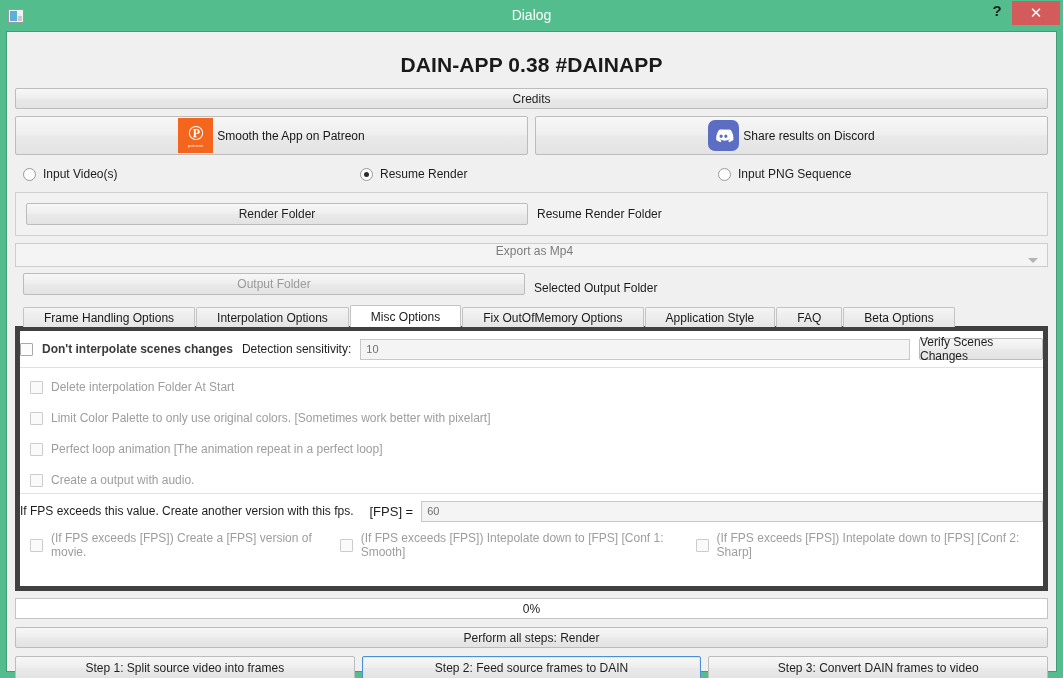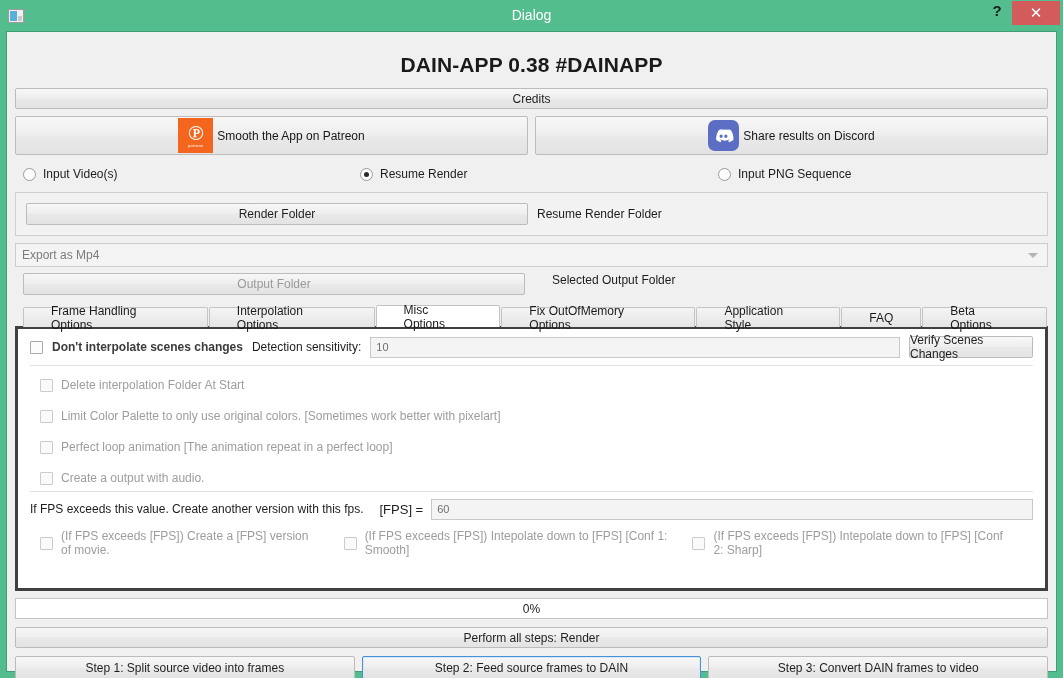--- a/index.html
+++ b/index.html
@@ -244,40 +244,41 @@
   .combo {
     margin-top: 7px;
     height: 24px;
     width: 100%;
     border: 1px solid #cdcdcd;
     background: #f4f4f4;
     display: flex;
     align-items: center;
     box-sizing: border-box;
     position: relative;
+    flex-direction: column;
   }
   .combo-text {
     font-size: 12px;
     color: #7b7b7b;
     padding-left: 6px;
   }
   .combo-arrow {
     margin-left: auto;
     margin-right: 9px;
     width: 0; height: 0;
     border-left: 5px solid transparent;
     border-right: 5px solid transparent;
     border-top: 5px solid #b4b4b4;
   }
 
   .out-row {
     margin-top: 6px;
     display: flex;
-    align-items: flex-start;
-    gap: 27px;
+    align-items: flex-end;
+    gap: 9px;
     padding-left: 8px;
   }
   .out-btn {
     width: 502px;
     height: 22px;
     color: #9a9a9a;
   }
   .out-label { font-size: 12px; color: #1c1c1c; }
 
   
@@ -285,21 +286,21 @@
     margin-top: 10px;
     display: flex;
     align-items: flex-end;
     padding-left: 8px;
     height: 22px;
     position: relative;
     z-index: 2;
   }
   .tab {
     height: 20px;
-    padding: 0 27px;
+    padding: 0 20px;
     font-size: 12px;
     color: #1a1a1a;
     display: flex;
     align-items: center;
     border: 1px solid #c4c4c4;
     border-bottom: none;
     background: linear-gradient(to bottom, #f4f4f4, #e5e5e5);
     border-radius: 2px 2px 0 0;
     margin-right: 1px;
     box-sizing: border-box;
@@ -307,26 +308,26 @@
     user-select: none;
   }
   .tab.active {
     background: #ffffff;
     height: 22px;
     border-color: #c4c4c4;
     position: relative;
     z-index: 3;
   }
   .tabpanel {
-    border: 3px solid #404040;
+    border: 5px solid #404040;
     background: #ffffff;
     height: 265px;
     margin-top: -1px;
     box-sizing: border-box;
-    padding: 0 12px;
+    padding: 0 0;
     position: relative;
   }
 
   .divider {
     border-top: 1px solid #e2e2e2;
   }
 
   .cb {
     width: 13px; height: 13px;
     border: 1px solid #a9a9a9;

